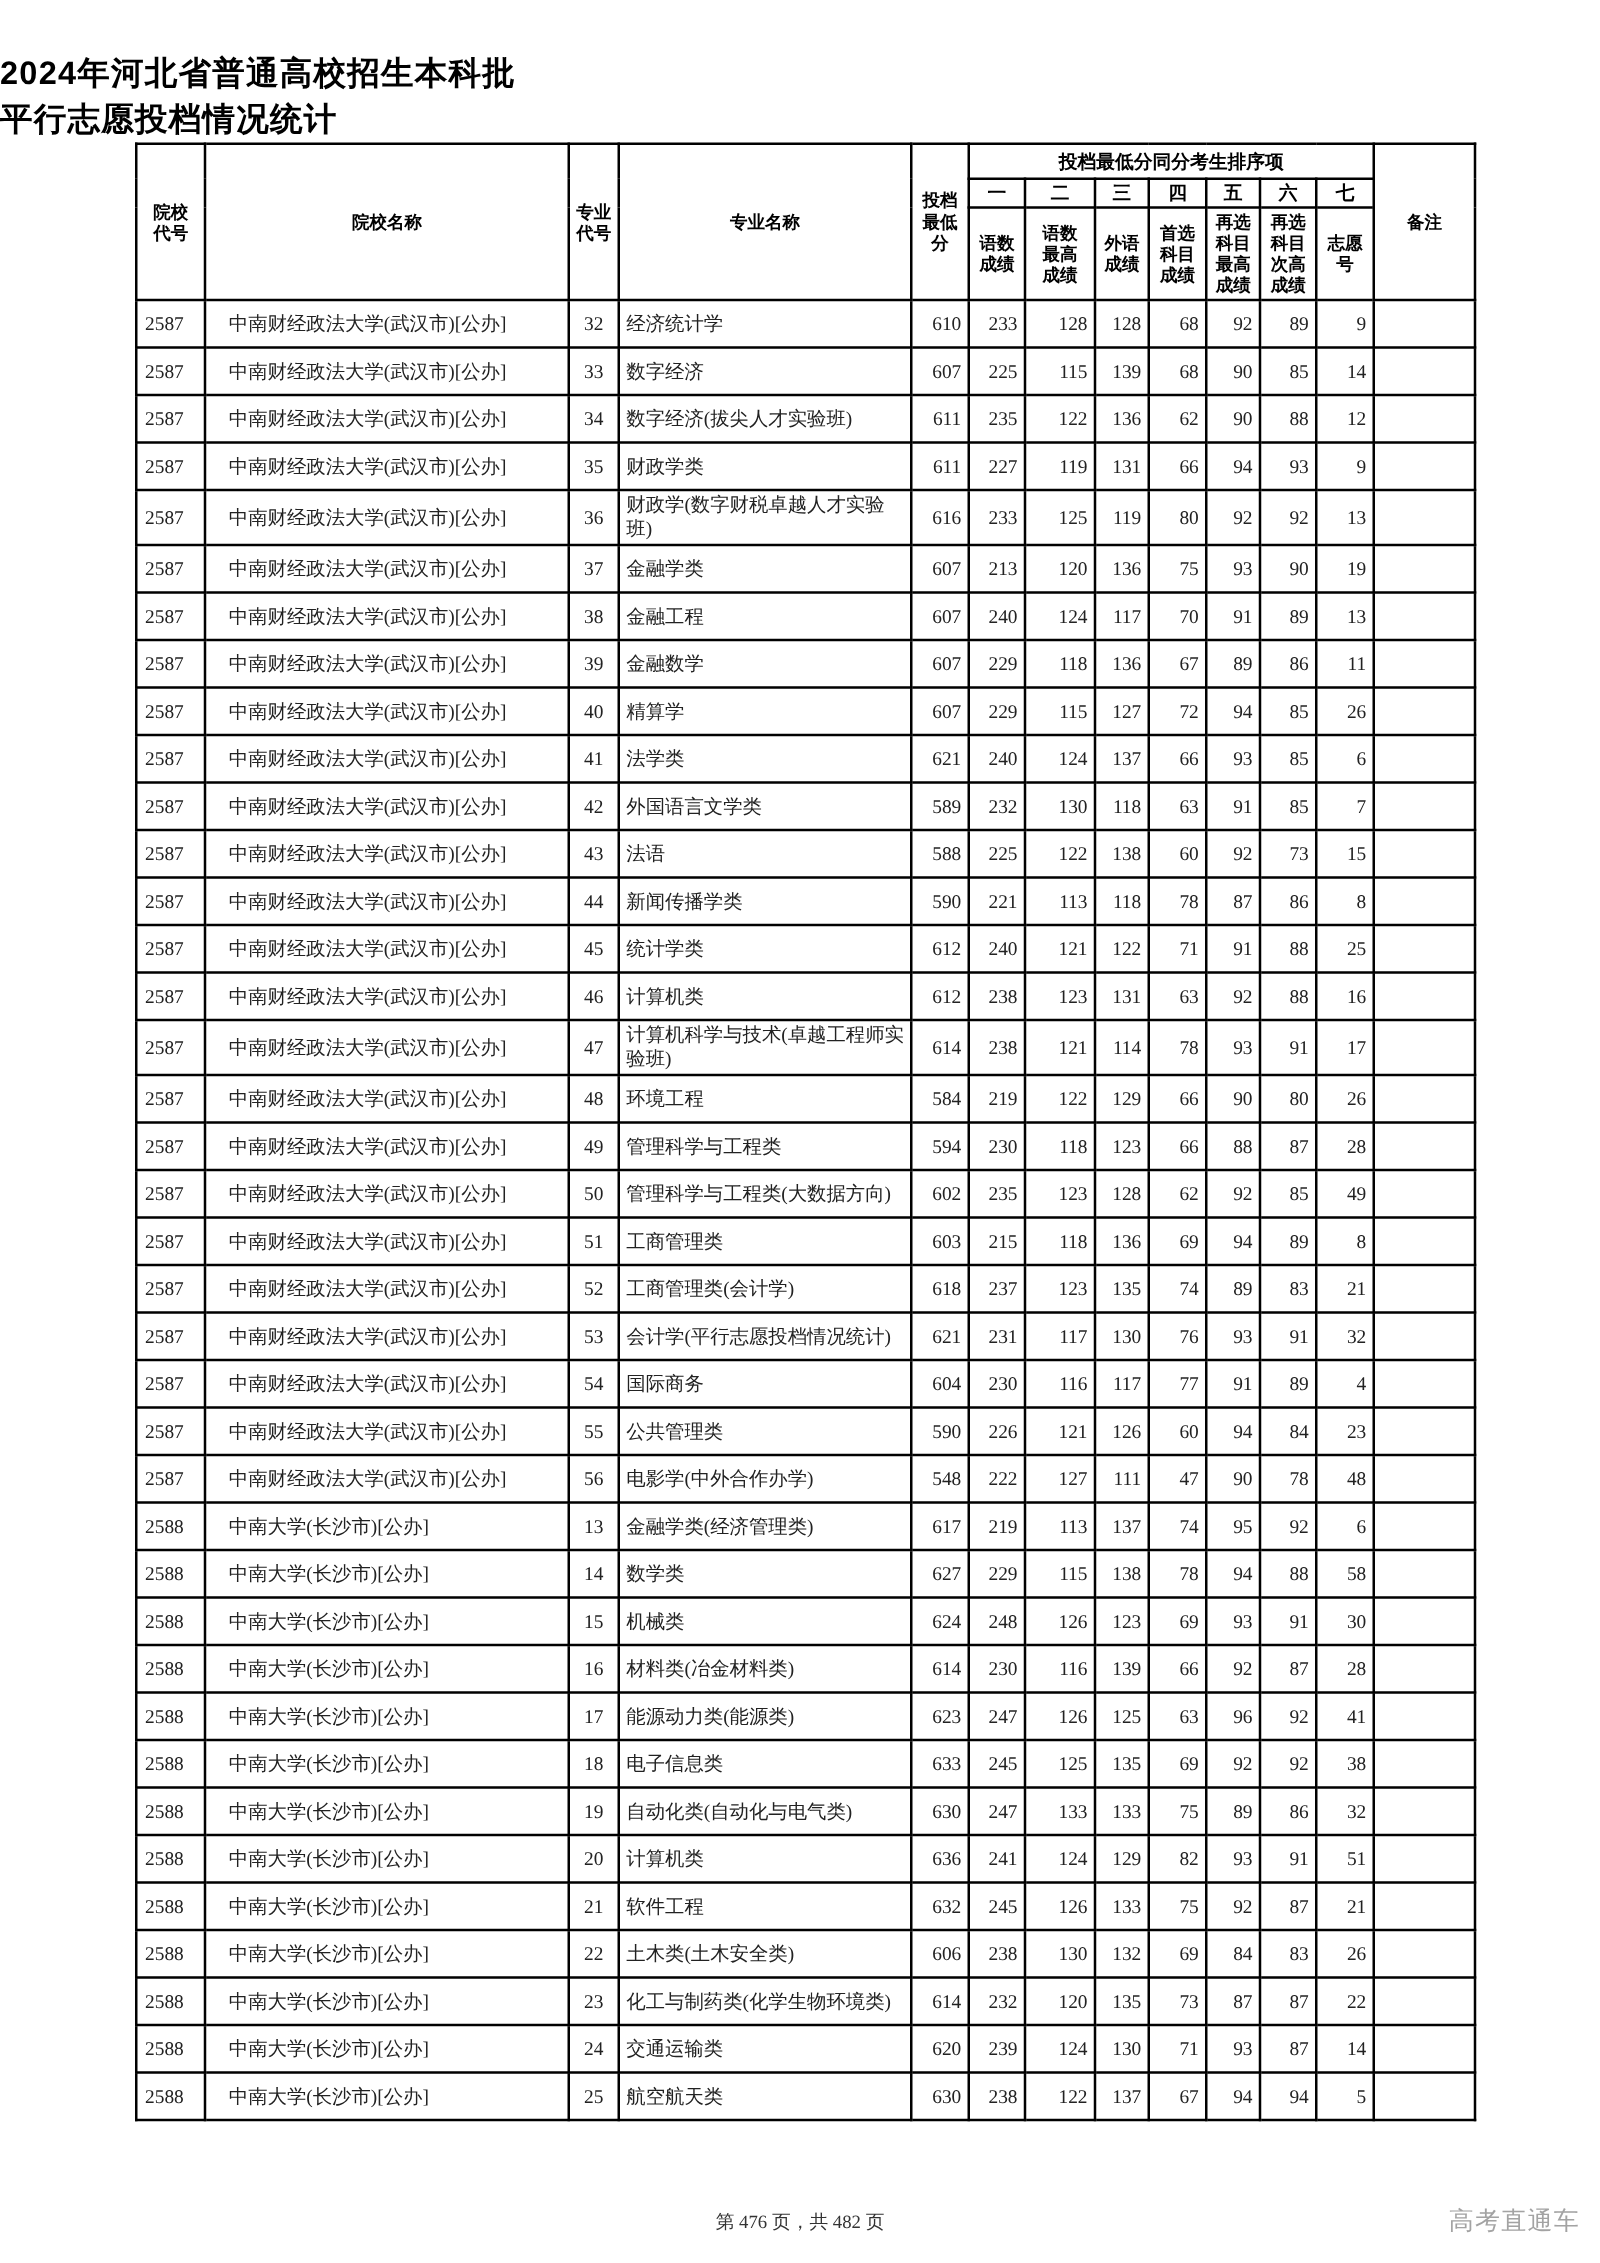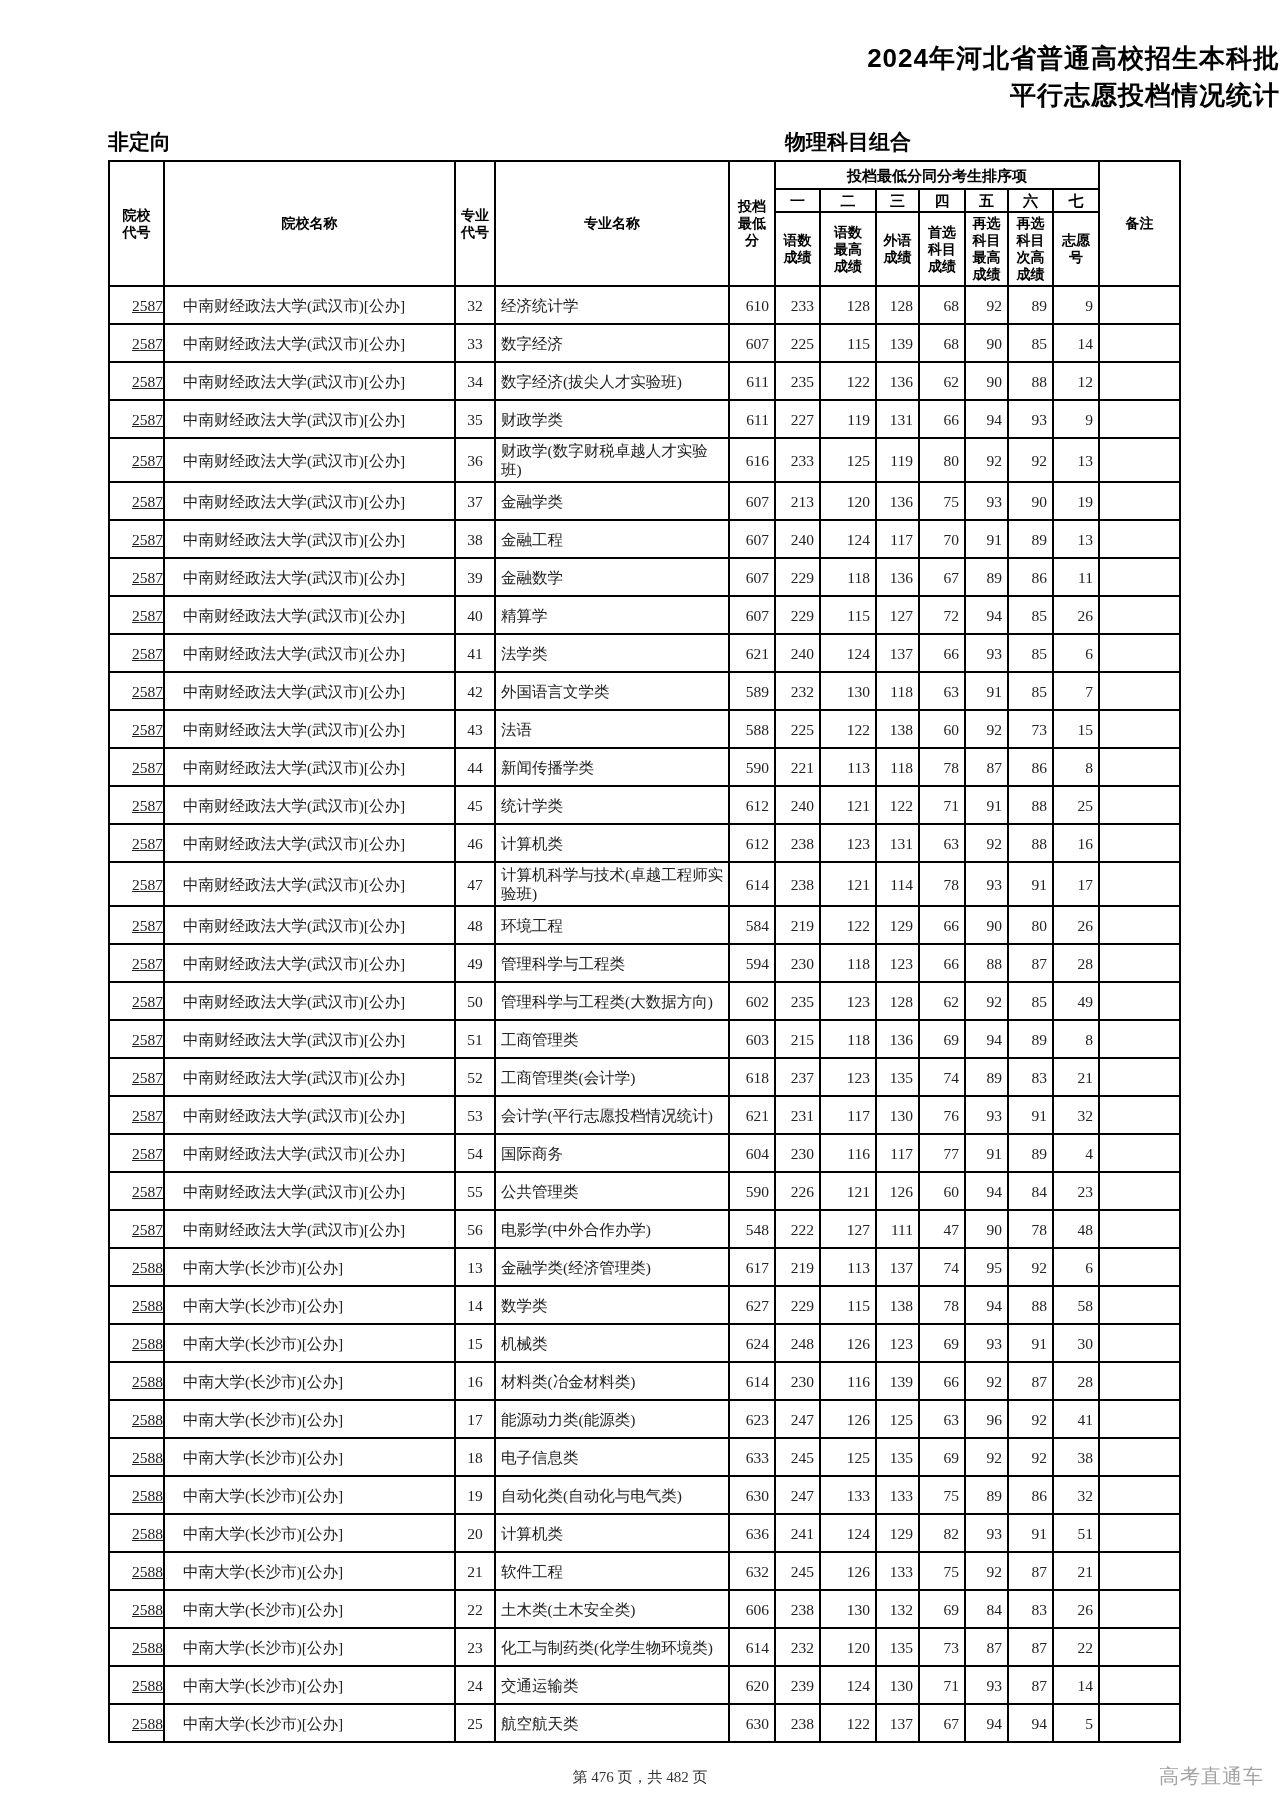--- a/index.html
+++ b/index.html
@@ -7,21 +7,21 @@
   body {
     width: 1280px; height: 1810px;
     position: relative;
     overflow: hidden;
     font-family: "Liberation Sans", "DejaVu Sans", sans-serif;
     color: #000;
   }
   .page { padding-top: 40px; }
 
   
-  .title-block { text-align: right; }
+  .title-block { text-align: left; }
   .title-line {
     font-size: 26px; font-weight: bold; line-height: 37px;
     letter-spacing: 1px; color: #000;
   }
 
   
   .section-row { position: relative; height: 38px; margin-top: 8px; }
   .section-left {
     position: absolute; left: 108px; bottom: 4px;
     font-size: 21px; font-weight: bold;
@@ -59,21 +59,21 @@
   .w2c { max-width: 2em; margin: 0 auto; word-break: break-all; }
 
   .score-table tbody tr { height: 38px; }
   .score-table tbody td {
     font-family: "Liberation Serif", "DejaVu Serif", serif;
     font-size: 15.5px;
     line-height: 19px;
     color: #222;
     padding: 2px 3px;
   }
-  .score-table tbody td:nth-child(1) { text-align: left; padding-left: 22px; text-decoration: underline; }
+  .score-table tbody td:nth-child(1) { text-align: left; padding-left: 6px; }
   .score-table tbody td:nth-child(2) { text-align: left; padding-left: 18px; }
   .score-table tbody td:nth-child(3) { text-align: center; }
   .score-table tbody td:nth-child(4) { text-align: left; padding-left: 5px; word-break: break-all; }
   .score-table tbody td.num { text-align: right; padding-right: 5px; }
 
   
   .page-info {
     position: absolute; top: 1768px; left: 0; width: 100%;
     text-align: center;
     font-family: "Liberation Serif", "DejaVu Serif", serif;
@@ -87,24 +87,20 @@
 </head>
 <body>
 
 <div class="page">
 
   <div class="title-block">
     <div class="title-line">2024年河北省普通高校招生本科批</div>
     <div class="title-line">平行志愿投档情况统计</div>
   </div>
 
-  <div class="section-row">
-    <span class="section-left">非定向</span>
-    <span class="section-right">物理科目组合</span>
-  </div>
 
   <table class="score-table">
     <colgroup>
       <col style="width:55px">
       <col style="width:291px">
       <col style="width:40px">
       <col style="width:234px">
       <col style="width:46px">
       <col style="width:45px">
       <col style="width:56px">

